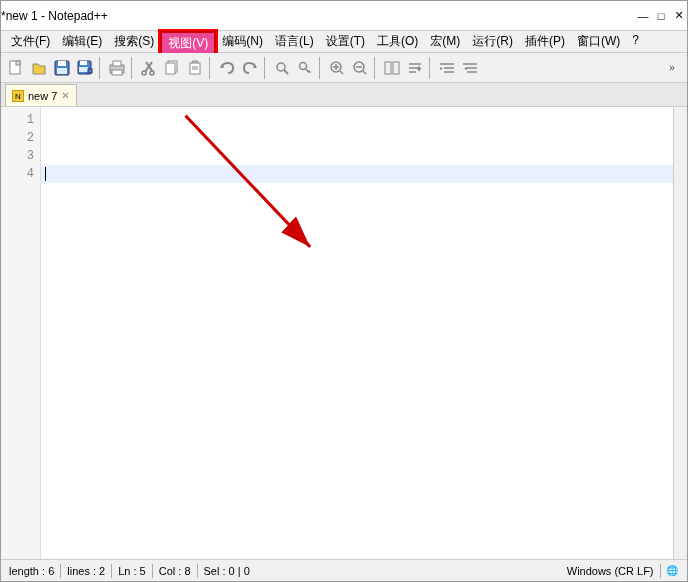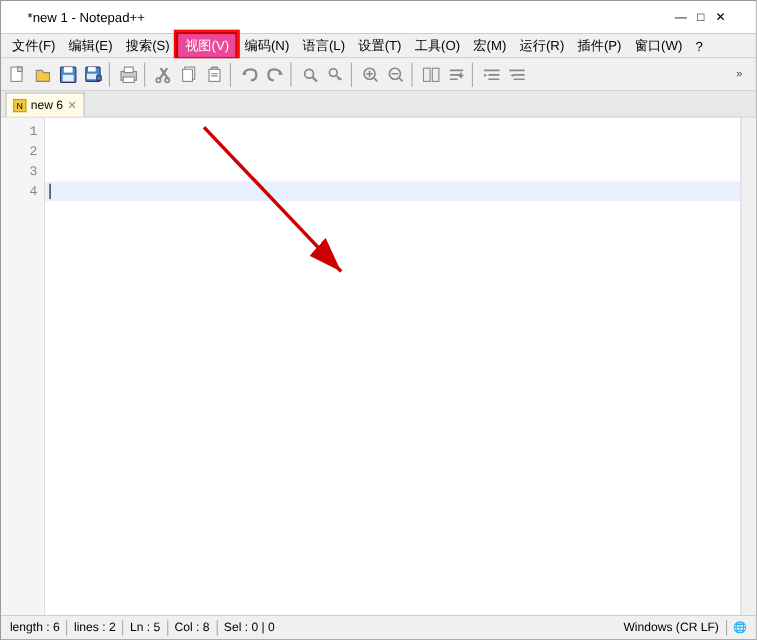--- a/index.html
+++ b/index.html
@@ -19,21 +19,21 @@
       display: flex;
       flex-direction: column;
     }
     
     .title-bar {
       height: 30px;
       background: #fff;
       display: flex;
       align-items: center;
       justify-content: space-between;
-      padding: 0 24px;
+      padding: 0 0;
       border-bottom: 1px solid #ccc;
       flex-shrink: 0;
     }
     .title-text {
       font-size: 12px;
       color: #000;
     }
     .title-controls {
       display: flex;
       gap: 2px;
@@ -49,21 +49,21 @@
       align-items: center;
       justify-content: center;
       color: #000;
     }
     .title-btn.close { color: #000; }
     
     .menu-bar {
       height: 22px;
       background: #f0f0f0;
       display: flex;
-      align-items: center;
+      align-items: flex-start;
       padding: 0 4px;
       border-bottom: 1px solid #ccc;
       flex-shrink: 0;
     }
     .menu-item {
       padding: 2px 6px;
       font-size: 12px;
       cursor: pointer;
       color: #000;
       white-space: nowrap;
@@ -401,21 +401,21 @@
           <polygon points="5,7 2,8.5 5,10" fill="#888"></polygon>
         </svg>
     </button>
     <div style="flex:1"></div>
     <button class="toolbar-btn" style="font-size:10px;">»</button>
   </div>
 
   <div class="tab-bar">
     <div class="tab">
       <span class="tab-icon">N</span>
-      <span>new 6</span>
+      <span>new 7</span>
       <span class="tab-close">✕</span>
     </div>
   </div>
 
   <div class="editor-container" style="position:relative;">
     <div class="line-numbers">
       <div class="line-number">1</div>
       <div class="line-number">2</div>
       <div class="line-number">3</div>
       <div class="line-number">4</div>

